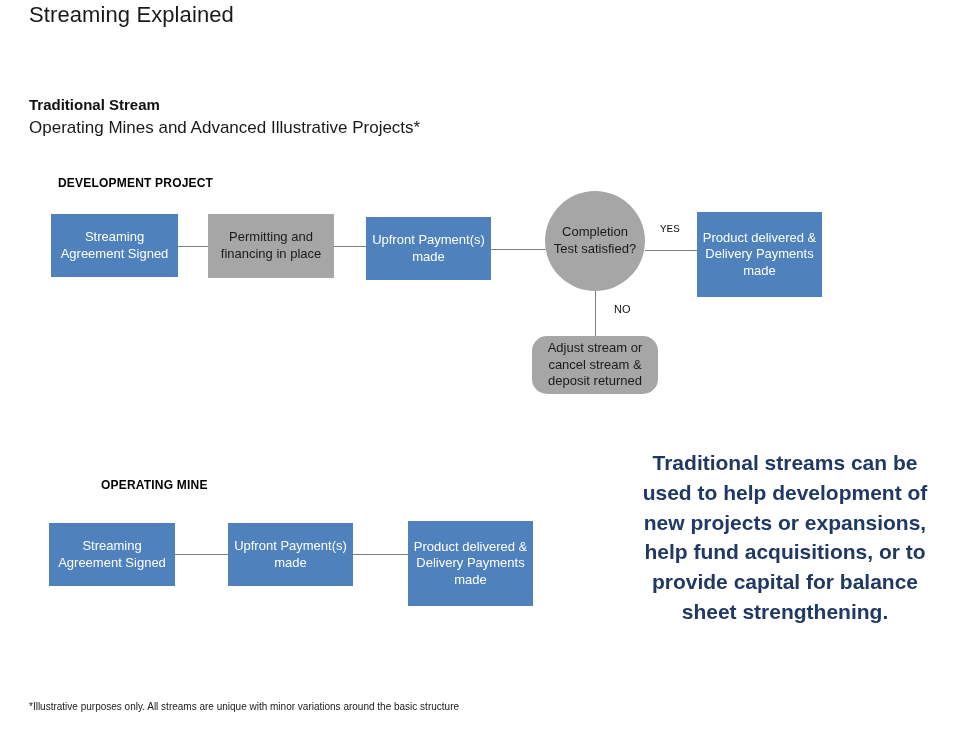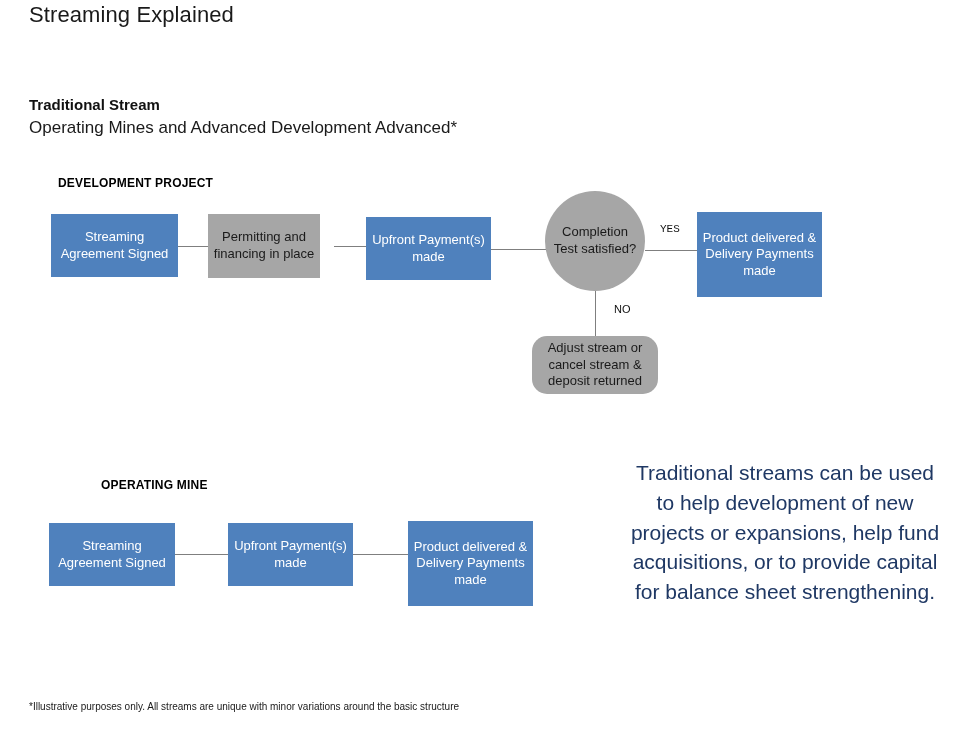--- a/index.html
+++ b/index.html
@@ -75,21 +75,21 @@
   }
   .node.circle {
     background: #a6a6a6;
     color: #1a1a1a;
     font-size: 13px;
     border-radius: 50%;
   }
 
   
   #node-dev-agreement { left: 51px;  top: 214px; width: 127px; height: 63px; }
-  #node-dev-permit    { left: 208px; top: 214px; width: 112px; height: 64px; }
+  #node-dev-permit    { left: 208px; top: 214px; width: 126px; height: 64px; }
   #node-dev-upfront   { left: 366px; top: 217px; width: 125px; height: 63px; }
   #node-dev-decision  { left: 545px; top: 191px; width: 100px; height: 100px; }
   #node-dev-product   { left: 697px; top: 212px; width: 125px; height: 85px; }
   #node-dev-adjust    { left: 532px; top: 336px; width: 126px; height: 58px; border-radius: 15px; }
 
   
   #node-mine-agreement { left: 49px;  top: 523px; width: 126px; height: 63px; }
   #node-mine-upfront   { left: 228px; top: 523px; width: 125px; height: 63px; }
   #node-mine-product   { left: 408px; top: 521px; width: 125px; height: 85px; }
 
@@ -116,45 +116,45 @@
     font-size: 11px;
     color: #111111;
     font-weight: 400;
     white-space: nowrap;
   }
   #label-yes { left: 660px; top: 223px; font-family: Liberation Mono, monospace; }
   #label-no  { left: 614px; top: 303px; }
 
   
   #callout-text {
-    left: 630px; top: 458px;
+    left: 630px; top: 448px;
     width: 310px;
     text-align: center;
     font-size: 21px;
     line-height: 1.42;
     color: #1f3864;
-    font-weight: 400;
+    font-weight: 700;
   }
 
   
   #footnote {
     left: 29px; top: 701px;
     font-size: 10px;
     color: #1a1a1a;
     white-space: nowrap;
   }
 </style>
 </head>
 <body>
 
 <div class="abs" id="page-title">Streaming Explained</div>
 
 <div class="abs" id="subtitle-traditional">Traditional Stream</div>
 
-<div class="abs" id="subtitle-scope">Operating Mines and Advanced Development Advanced*</div>
+<div class="abs" id="subtitle-scope">Operating Mines and Advanced Illustrative Projects*</div>
 
 <div class="abs section-label" id="label-development">DEVELOPMENT PROJECT</div>
 
 <div class="abs node blue" id="node-dev-agreement">Streaming Agreement Signed</div>
 
 <div class="abs conn-h" id="conn-dev-1"></div>
 
 <div class="abs node gray" id="node-dev-permit">Permitting and financing in place</div>
 
 <div class="abs conn-h" id="conn-dev-2"></div>

